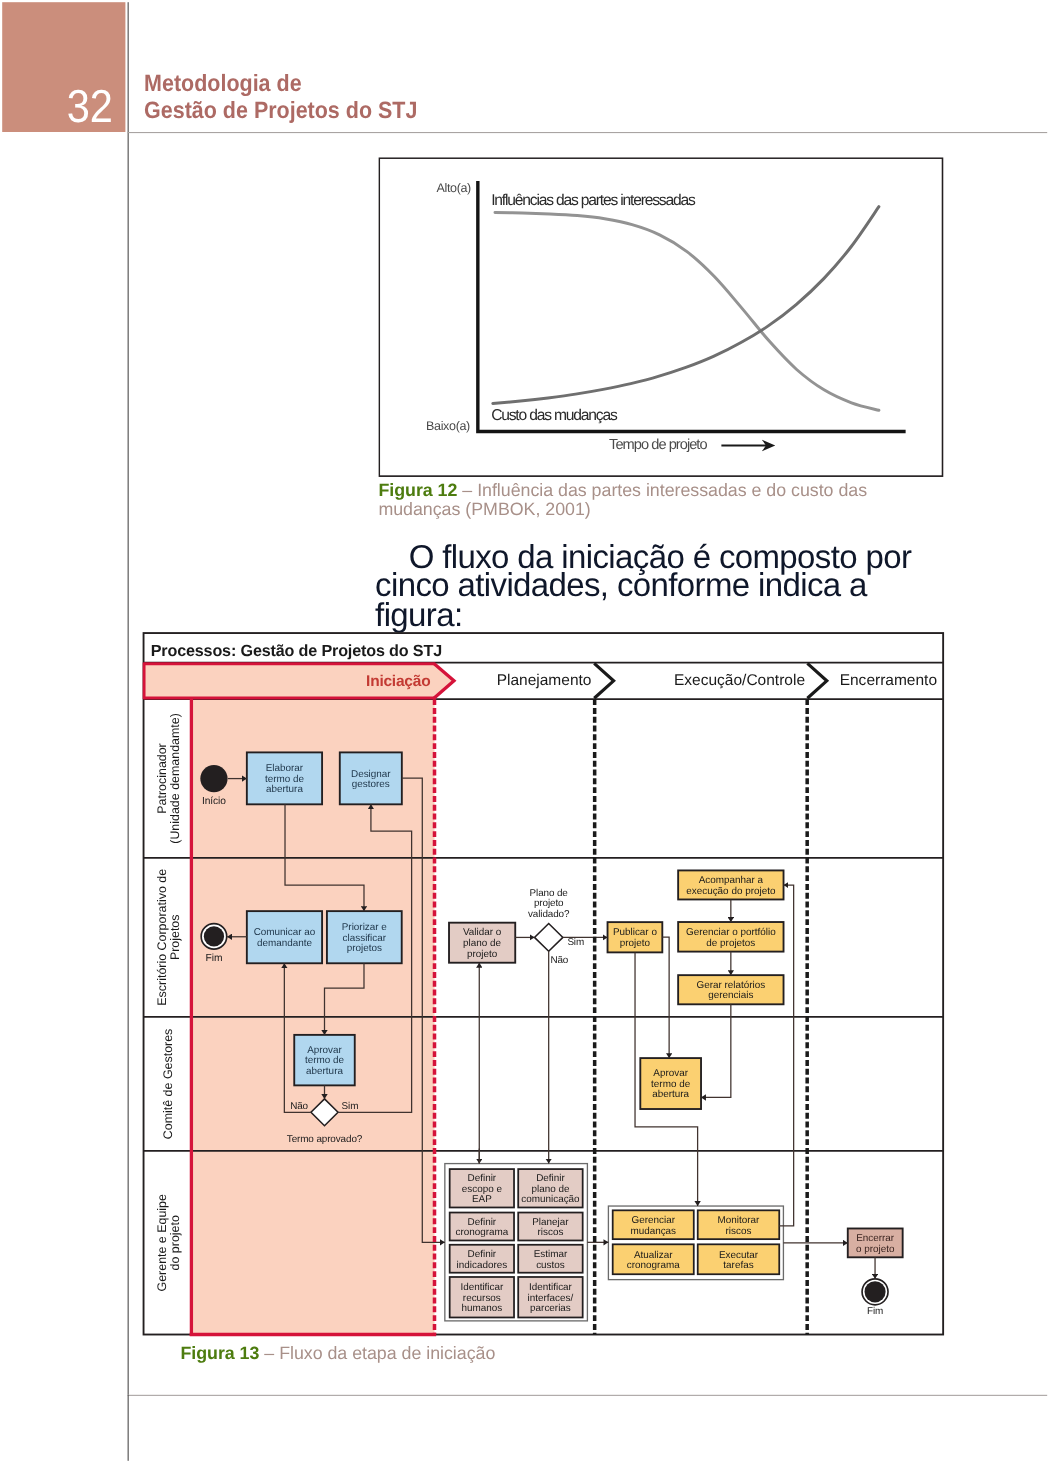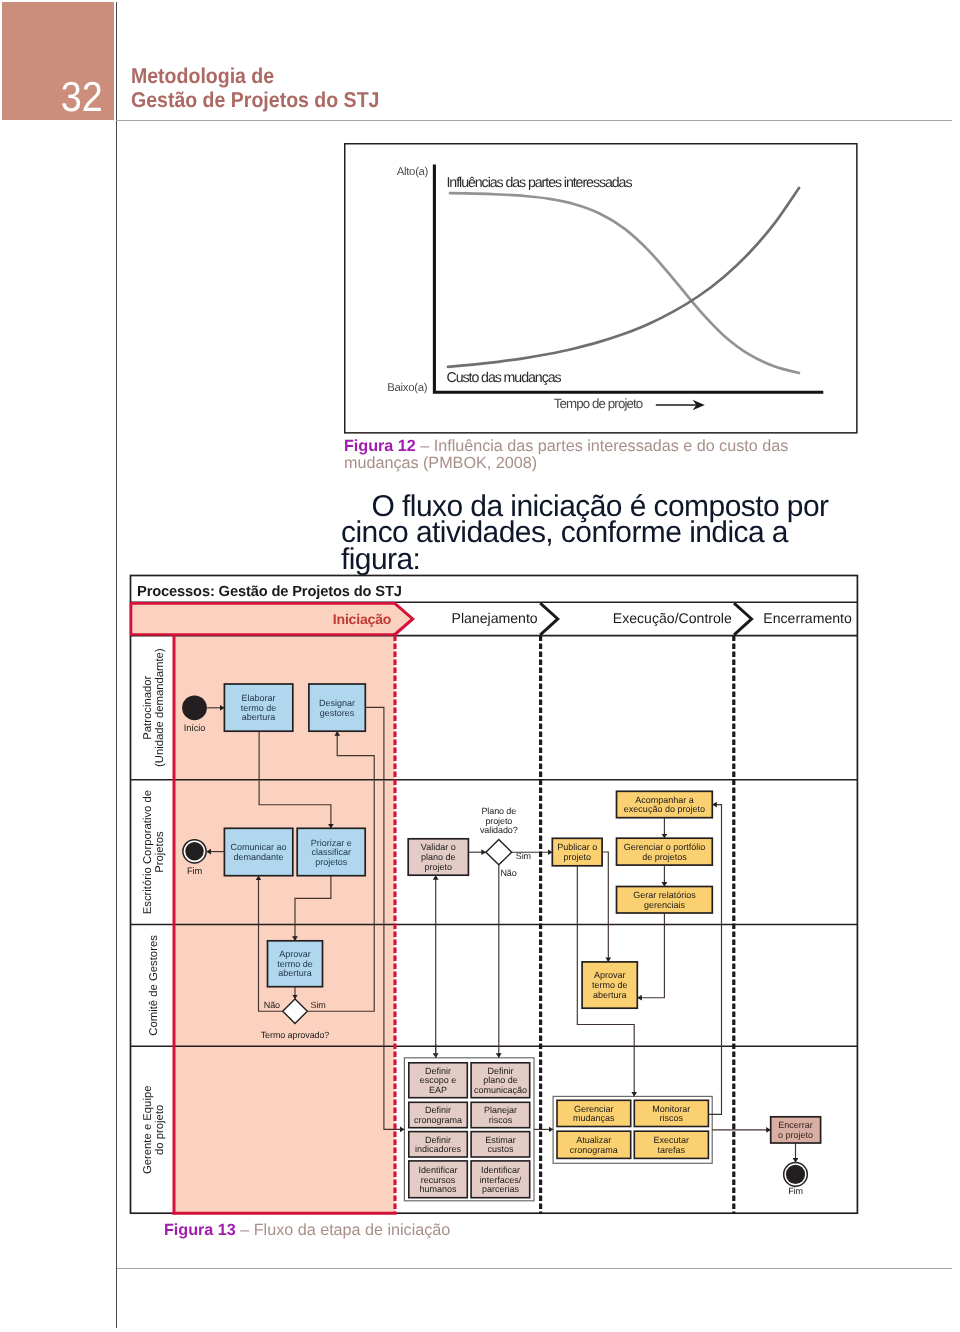--- a/index.html
+++ b/index.html
@@ -18,21 +18,21 @@
   #footer-hline{left:116px;top:1268px;width:836px;height:1px;background:#a9a4a2;}
   #footer-vline{left:116px;top:1268px;width:1.4px;height:60px;background:#4c4a4a;}
   #doctitle{left:130.5px;top:63.5px;color:#ad6a64;font-size:21.5px;line-height:24.9px;
             font-weight:bold;transform:scaleX(0.908);transform-origin:0 0;white-space:nowrap;}
 
   
   #chartbox{left:344px;top:143px;width:514px;height:291px;}
 
   
   .cap{font-size:16.2px;line-height:17.5px;color:#a89089;white-space:normal;letter-spacing:-0.02px;}
-  .cap b{font-weight:bold;color:#a21caf;}
+  .cap b{font-weight:bold;color:#4d7c0f;}
   #fig12cap{left:344px;top:437.5px;width:452px;}
   #bodytext{left:341px;top:493.5px;width:524px;font-size:30px;line-height:26.6px;color:#0f172a;
             text-indent:30.5px;letter-spacing:-0.57px;}
   #fig13cap{left:128px;top:1222.4px;width:520px;margin-left:36px;}
 </style>
 </head>
 <body>
 
 <div class="page">
 <div class="abs" id="pagenum-box">
@@ -52,21 +52,21 @@
       <path d="M 106.0 50.2 C 110.2 50.3 122.6 50.4 130.9 50.6 C 139.2 50.8 147.5 51.1 155.9 51.5 C 164.2 51.9 172.5 52.3 180.8 53.0 C 189.1 53.7 197.4 54.5 205.7 55.9 C 214.0 57.3 222.3 58.7 230.6 61.2 C 239.0 63.6 247.3 66.4 255.6 70.5 C 263.9 74.5 272.2 79.4 280.5 85.7 C 288.8 92.1 297.1 99.8 305.4 108.4 C 313.7 116.9 322.0 127.3 330.4 137.1 C 338.7 146.8 347.0 157.8 355.3 167.1 C 363.6 176.4 371.9 185.5 380.2 192.9 C 388.5 200.2 396.8 206.4 405.1 211.4 C 413.5 216.5 421.8 220.1 430.1 223.2 C 438.4 226.3 450.8 228.9 455.0 230.0" fill="none" stroke="#939393" stroke-width="2.7" stroke-linecap="round"></path>
       <path d="M 104.0 223.8 C 108.2 223.5 120.7 222.4 129.1 221.6 C 137.4 220.7 145.8 219.8 154.1 218.8 C 162.5 217.7 170.9 216.6 179.2 215.3 C 187.6 214.0 195.9 212.6 204.3 211.0 C 212.6 209.4 221.0 207.7 229.4 205.7 C 237.7 203.7 246.1 201.6 254.4 199.1 C 262.8 196.7 271.1 194.0 279.5 191.0 C 287.9 187.9 296.2 184.7 304.6 180.9 C 312.9 177.2 321.3 173.1 329.6 168.4 C 338.0 163.8 346.4 158.8 354.7 153.0 C 363.1 147.3 371.4 141.1 379.8 133.9 C 388.1 126.8 396.5 119.1 404.9 110.3 C 413.2 101.5 421.6 92.0 429.9 81.1 C 438.3 70.2 450.8 51.0 455.0 44.9" fill="none" stroke="#6f6f6f" stroke-width="2.7" stroke-linecap="round"></path>
       <text x="84.1" y="31.6" text-anchor="end" font-size="11.4" fill="#4a4a4a" letter-spacing="-0.32">Alto(a)</text>
       <text x="83.2" y="247.6" text-anchor="end" font-size="11.4" fill="#4a4a4a" letter-spacing="-0.32">Baixo(a)</text>
       <text x="102.5" y="43.8" font-size="14.2" fill="#2a2a2a" letter-spacing="-1.07">Influências das partes interessadas</text>
       <text x="102.5" y="238.9" font-size="14.2" fill="#2a2a2a" letter-spacing="-1.07">Custo das mudanças</text>
       <text x="209.7" y="265.4" font-size="13.3" fill="#4a4a4a" letter-spacing="-0.88">Tempo de projeto</text>
       <path d="M 311.8 262.0 L 353.5 262.0" stroke="#1a1a1a" stroke-width="1.6" fill="none"></path>
       <path d="M 360.8 262.0 L 348.6 256.7 L 352.3 262.0 L 348.6 267.3 Z" fill="#1a1a1a"></path>
     </svg>
-<div class="abs cap" id="fig12cap"><b>Figura 12</b><span> – </span><span>Influência das partes interessadas e do custo das mudanças (PMBOK, 2008)</span></div>
+<div class="abs cap" id="fig12cap"><b>Figura 12</b><span> – </span><span>Influência das partes interessadas e do custo das mudanças (PMBOK, 2001)</span></div>
 <div class="abs" id="bodytext">O fluxo da iniciação é composto por cinco atividades, conforme indica a figura:</div>
 <div class="abs cap" id="fig13cap"><b>Figura 13</b><span> – </span><span>Fluxo da etapa de iniciação</span></div>
 <svg class="abs" id="flowdiagram" style="left:0;top:0" width="960" height="1332" viewBox="0 0 960 1332">
       <defs>
         <marker id="ah" viewBox="0 0 10 13" refX="10" refY="6.5" markerWidth="3.9" markerHeight="5.1" orient="auto" markerUnits="strokeWidth">
           <path d="M0,0 L10,6.5 L0,13 z" fill="#231f20"></path>
         </marker>
       </defs>
       <rect x="174.0" y="635.6" width="221.0" height="577.6" fill="#fbd2bf"></rect>
       <path d="M 131.5 603.3 L 395.0 603.3 L 411.5 618.95 L 395.0 634.6 L 131.5 634.6 Z" fill="#fbd2bf"></path>

